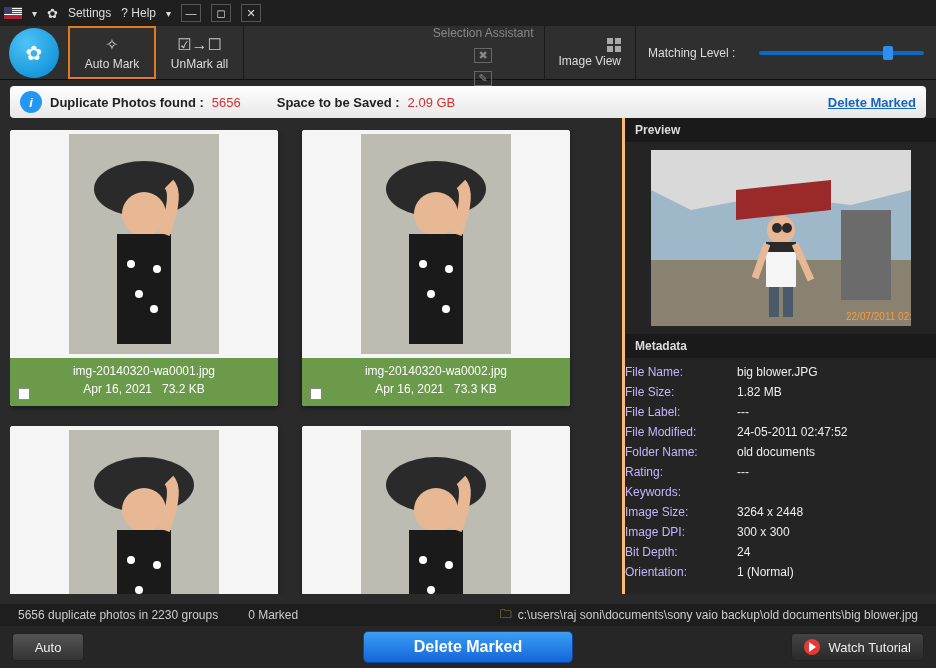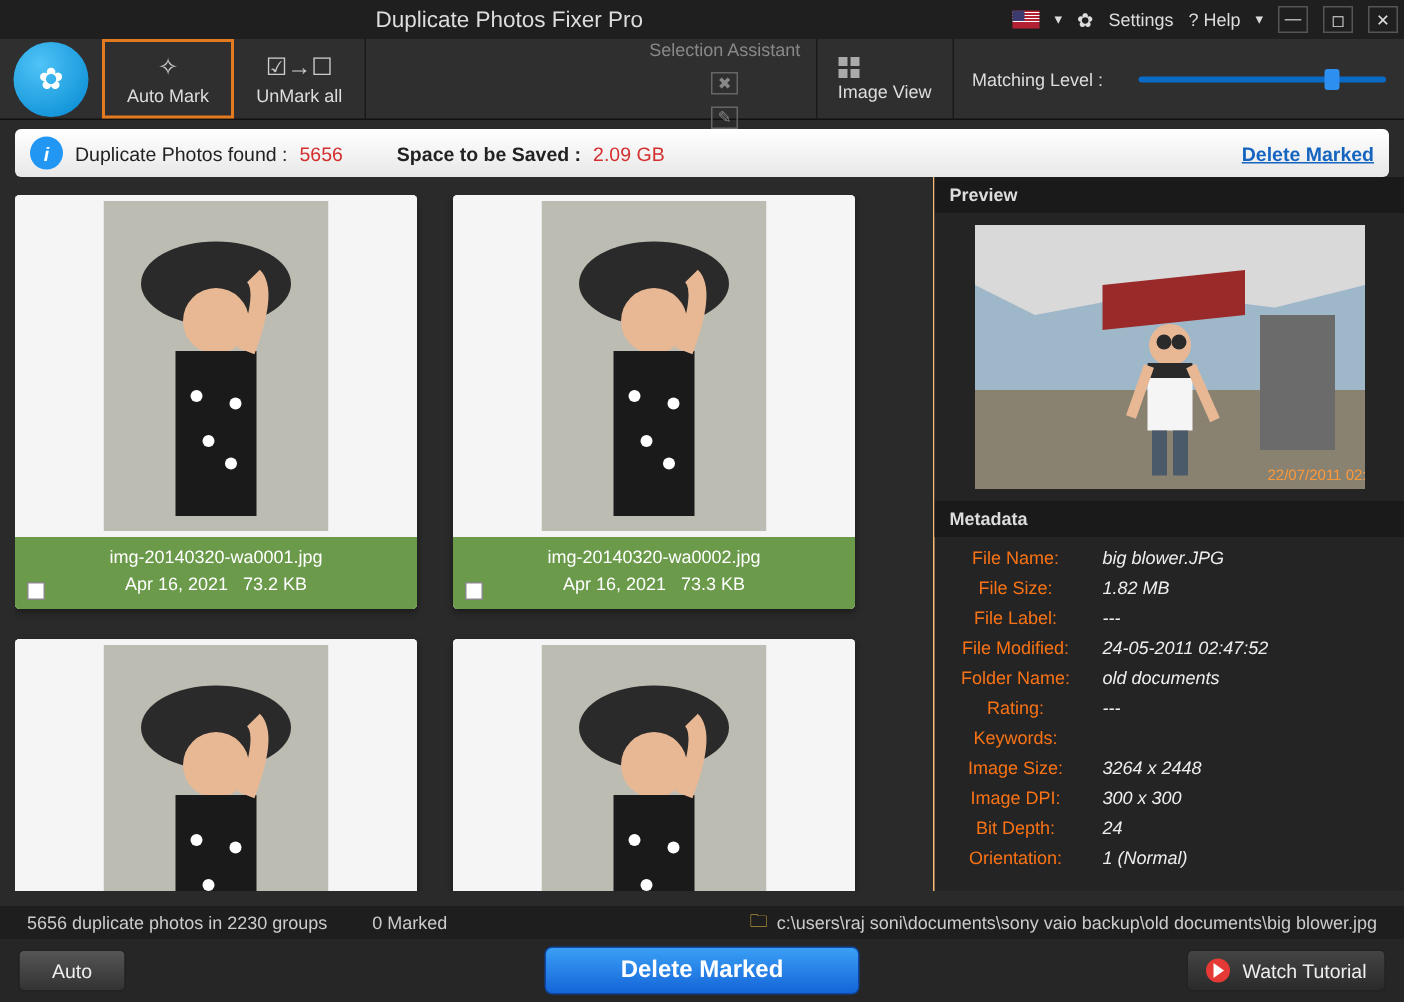--- a/index.html
+++ b/index.html
@@ -19,21 +19,21 @@
 .toolbar { height: 54px; background: #2f2f2f; display: flex; border-bottom: 1px solid #111; }
 .logo { width: 68px; display: flex; align-items: center; justify-content: center; }
 .logo-circle { width: 50px; height: 50px; border-radius: 50%; background: radial-gradient(circle at 35% 30%, #4fc3f7, #0288d1); display: flex; align-items: center; justify-content: center; position: relative; }
 .logo-circle::after { content: "✿"; color: #fff; font-size: 20px; position: absolute; }
 .tb-btn { min-width: 88px; display: flex; flex-direction: column; align-items: center; justify-content: center; font-size: 12px; gap: 2px; border-right: 1px solid #1a1a1a; cursor: pointer; padding: 0 8px; }
 .tb-btn.active { border: 2px solid #e27a1f; }
 .tb-btn .ico { height: 20px; color: #ccc; font-size: 16px; }
 .tb-filler { flex: 1; }
 .tb-sa { display: flex; align-items: center; gap: 8px; color: #888; font-size: 12px; padding: 0 10px; border-right: 1px solid #1a1a1a; flex-direction: column; }
 .tb-sa .box { width: 18px; height: 18px; border: 1px solid #666; display: flex; align-items: center; justify-content: center; font-size: 11px; }
-.tb-iv { display: flex; flex-direction: column; align-items: flex-start; justify-content: center; padding: 0 14px; font-size: 12px; border-right: 1px solid #1a1a1a; cursor: pointer; }
+.tb-iv { display: flex; flex-direction: column; align-items: flex-end; justify-content: center; padding: 0 14px; font-size: 12px; border-right: 1px solid #1a1a1a; cursor: pointer; }
 .tb-iv .grid4 { display: grid; grid-template-columns: 6px 6px; grid-template-rows: 6px 6px; gap: 2px; margin-bottom: 2px; }
 .tb-iv .grid4 div { background: #aaa; }
 .tb-match { flex: 0 0 300px; display: flex; align-items: center; gap: 24px; padding: 0 12px; font-size: 12px; }
 .tb-match .track { flex: 1; height: 4px; background: #0a6bc7; position: relative; border-radius: 2px; }
 .tb-match .thumb { position: absolute; top: -5px; left: 75%; width: 10px; height: 14px; background: #2d8ff0; border-radius: 2px; }
 
 
 .infobar-wrap { padding: 6px 10px 0 10px; background: #2a2a2a; }
 .infobar { height: 32px; background: linear-gradient(to bottom, #fff, #e7e7e7); border-radius: 4px; display: flex; align-items: center; padding: 0 10px; color: #222; font-size: 13px; gap: 8px; }
 .info-ico { width: 22px; height: 22px; border-radius: 50%; background: #2196f3; color: #fff; display: flex; align-items: center; justify-content: center; font-weight: bold; font-size: 13px; font-style: italic; }
@@ -53,53 +53,52 @@
 .group-row { display: flex; gap: 24px; margin-bottom: 20px; }
 .card { width: 268px; background: #fff; display: flex; flex-direction: column; border-radius: 3px; overflow: hidden; box-shadow: 0 2px 5px rgba(0,0,0,.4); }
 .card .thumbwrap { height: 228px; background: #f5f5f5; display: flex; align-items: center; justify-content: center; }
 .card .thumbwrap svg { width: 150px; height: 220px; }
 .card .meta-bar { background: #6a9a4a; color: #fff; font-size: 12px; text-align: center; padding: 4px 0 8px; position: relative; }
 .card .meta-bar .fname-row { display: block; padding: 2px 0; }
 .card .meta-bar .size-row { display: block; padding: 2px 0; }
 .card .meta-bar .cb { position: absolute; left: 8px; bottom: 6px; width: 12px; height: 12px; background: #fff; border: 1px solid #888; }
 
 
-.side { flex: 1; background: #242424; display: flex; flex-direction: column; border-left: 1px solid #fdba74; }
+.side { flex: 1; background: #242424; display: flex; flex-direction: column; border-left: 3px solid #fdba74; }
 .side-header { background: #1a1a1a; color: #ddd; font-size: 12px; font-weight: bold; padding: 5px 10px; }
 .preview { padding: 8px; display: flex; justify-content: center; background: #242424; }
 .preview-img { width: 260px; height: 176px; position: relative; overflow: hidden; }
 .preview-img svg { width: 100%; height: 100%; }
 
 .metadata { flex: 1; overflow: hidden; position: relative; }
 .meta-list { position: absolute; inset: 0; overflow-y: auto; padding: 4px 14px 4px 0; }
 .meta-list::-webkit-scrollbar { width: 12px; }
 .meta-list::-webkit-scrollbar-track { background: #333; }
 .meta-list::-webkit-scrollbar-thumb { background: #666; }
 .meta-row { display: flex; font-size: 12px; padding: 3px 0; }
-.meta-row .k { width: 112px; text-align: center; color: #f97316; padding-right: 4px; }
-.meta-row .v { flex: 1; color: #eee; font-style: italic; }
+.meta-row .k { width: 112px; text-align: left; color: #c4b5fd; padding-right: 4px; }
+.meta-row .v { flex: 1; color: #eee; }
 
 
 .status { position: absolute; left: 0; right: 0; bottom: 42px; height: 22px; background: #1e1e1e; display: flex; align-items: center; font-size: 12px; color: #ccc; padding: 0 18px; gap: 30px; }
 .status .path { margin-left: auto; display: flex; align-items: center; gap: 6px; }
 .status .folder-ico { color: #f0c040; }
 
 
 .bottom { position: absolute; left: 0; right: 0; bottom: 0; height: 42px; background: #262626; display: flex; align-items: center; padding: 0 12px; }
 .btn-back { width: 72px; height: 28px; background: linear-gradient(to bottom, #555, #333); border: 1px solid #222; border-radius: 4px; color: #eee; font-size: 13px; cursor: pointer; }
 .btn-del { position: absolute; left: 50%; transform: translateX(-50%); width: 210px; height: 32px; background: linear-gradient(to bottom, #3a9ff5, #1565d8); border: 1px solid #0d47a1; border-radius: 5px; color: #fff; font-size: 16px; font-weight: bold; cursor: pointer; }
 .btn-tut { margin-left: auto; height: 28px; padding: 0 12px; background: linear-gradient(to bottom, #444, #2a2a2a); border: 1px solid #222; border-radius: 4px; color: #eee; font-size: 13px; display: flex; align-items: center; gap: 8px; cursor: pointer; }
 .play-ico { width: 16px; height: 16px; border-radius: 50%; background: #e53935; position: relative; }
 .play-ico::after { content: ""; position: absolute; left: 5px; top: 3px; border-left: 7px solid #fff; border-top: 5px solid transparent; border-bottom: 5px solid transparent; }
 </style>
 </head>
 <body>
 
 <div class="titlebar">
-  <div class="title">Duplicate Photos Fixer Pro</div>
   <div class="tb-right">
     <span class="flag"></span>
     <span class="chev">▾</span>
     <span>✿</span>
     <span class="link">Settings</span>
     <span class="link">? Help</span>
     <span class="chev">▾</span>
     <span class="winbtn">—</span>
     <span class="winbtn">◻</span>
     <span class="winbtn">✕</span>
@@ -137,21 +136,21 @@
     <span>Matching Level :</span>
     <div class="track">
         <div class="thumb"></div>
       </div>
   </div>
 </div>
 
 <div class="infobar-wrap">
   <div class="infobar">
     <div class="info-ico">i</div>
-    <span style="font-weight:normal">Duplicate Photos found :</span>
+    <span style="font-weight:bold">Duplicate Photos found :</span>
     <span class="info-red">5656</span>
     <span class="info-spacer"></span>
     <span style="font-weight:bold">Space to be Saved :</span>
     <span class="info-red">2.09 GB</span>
     <span class="info-del">Delete Marked</span>
   </div>
 </div>
 
 <div class="main">
   <div class="results">

